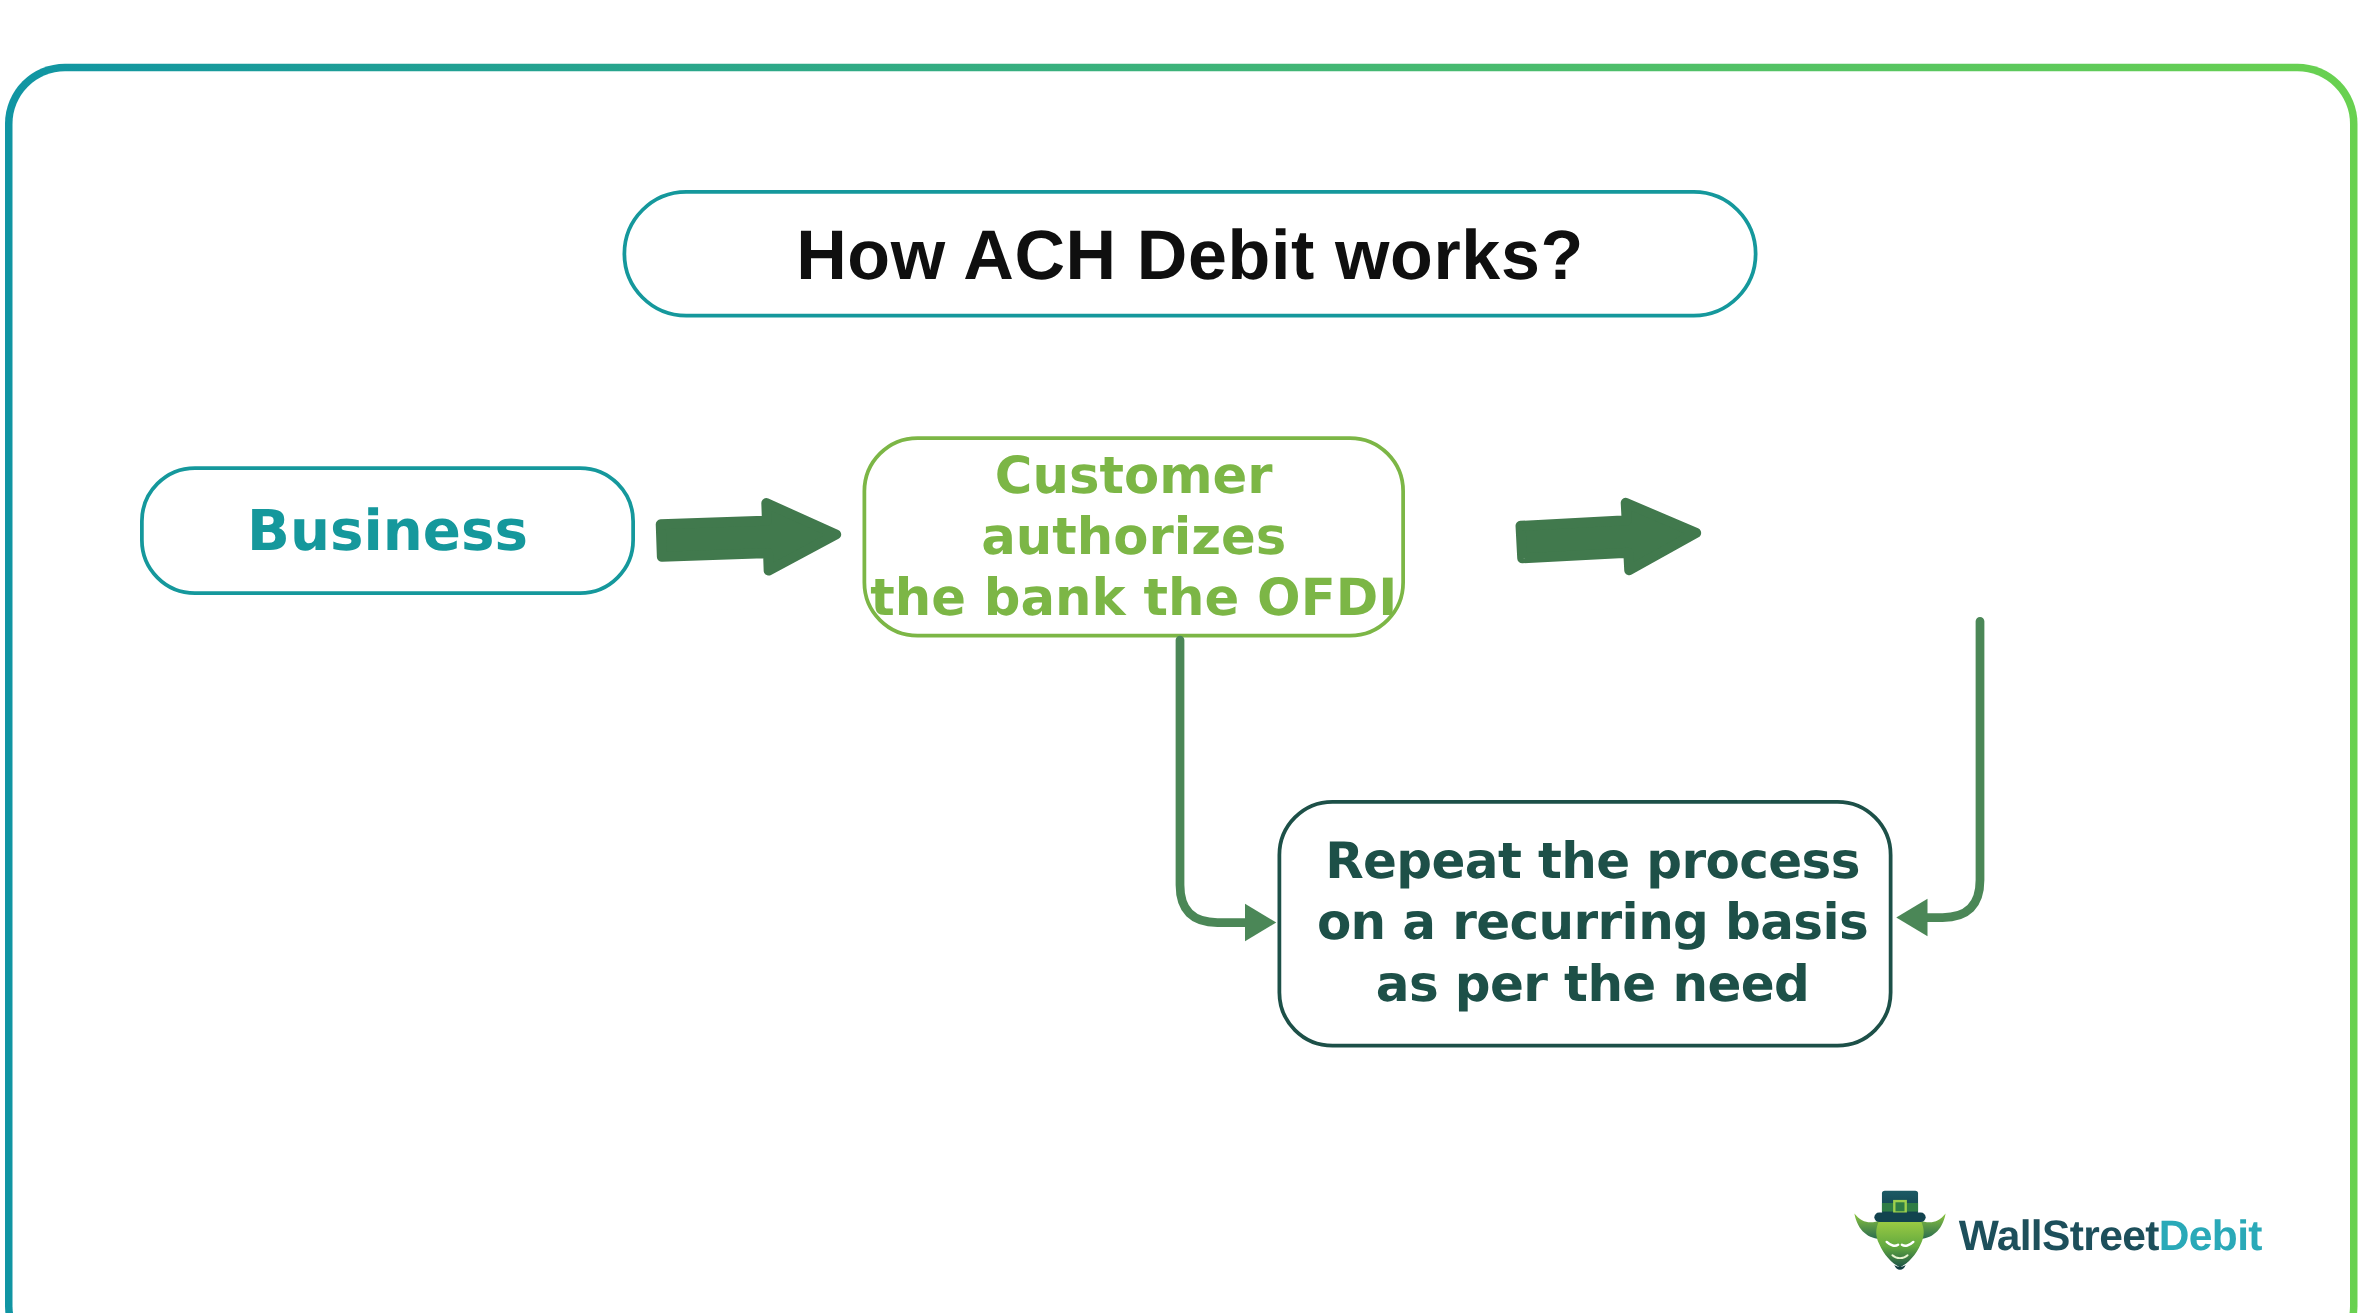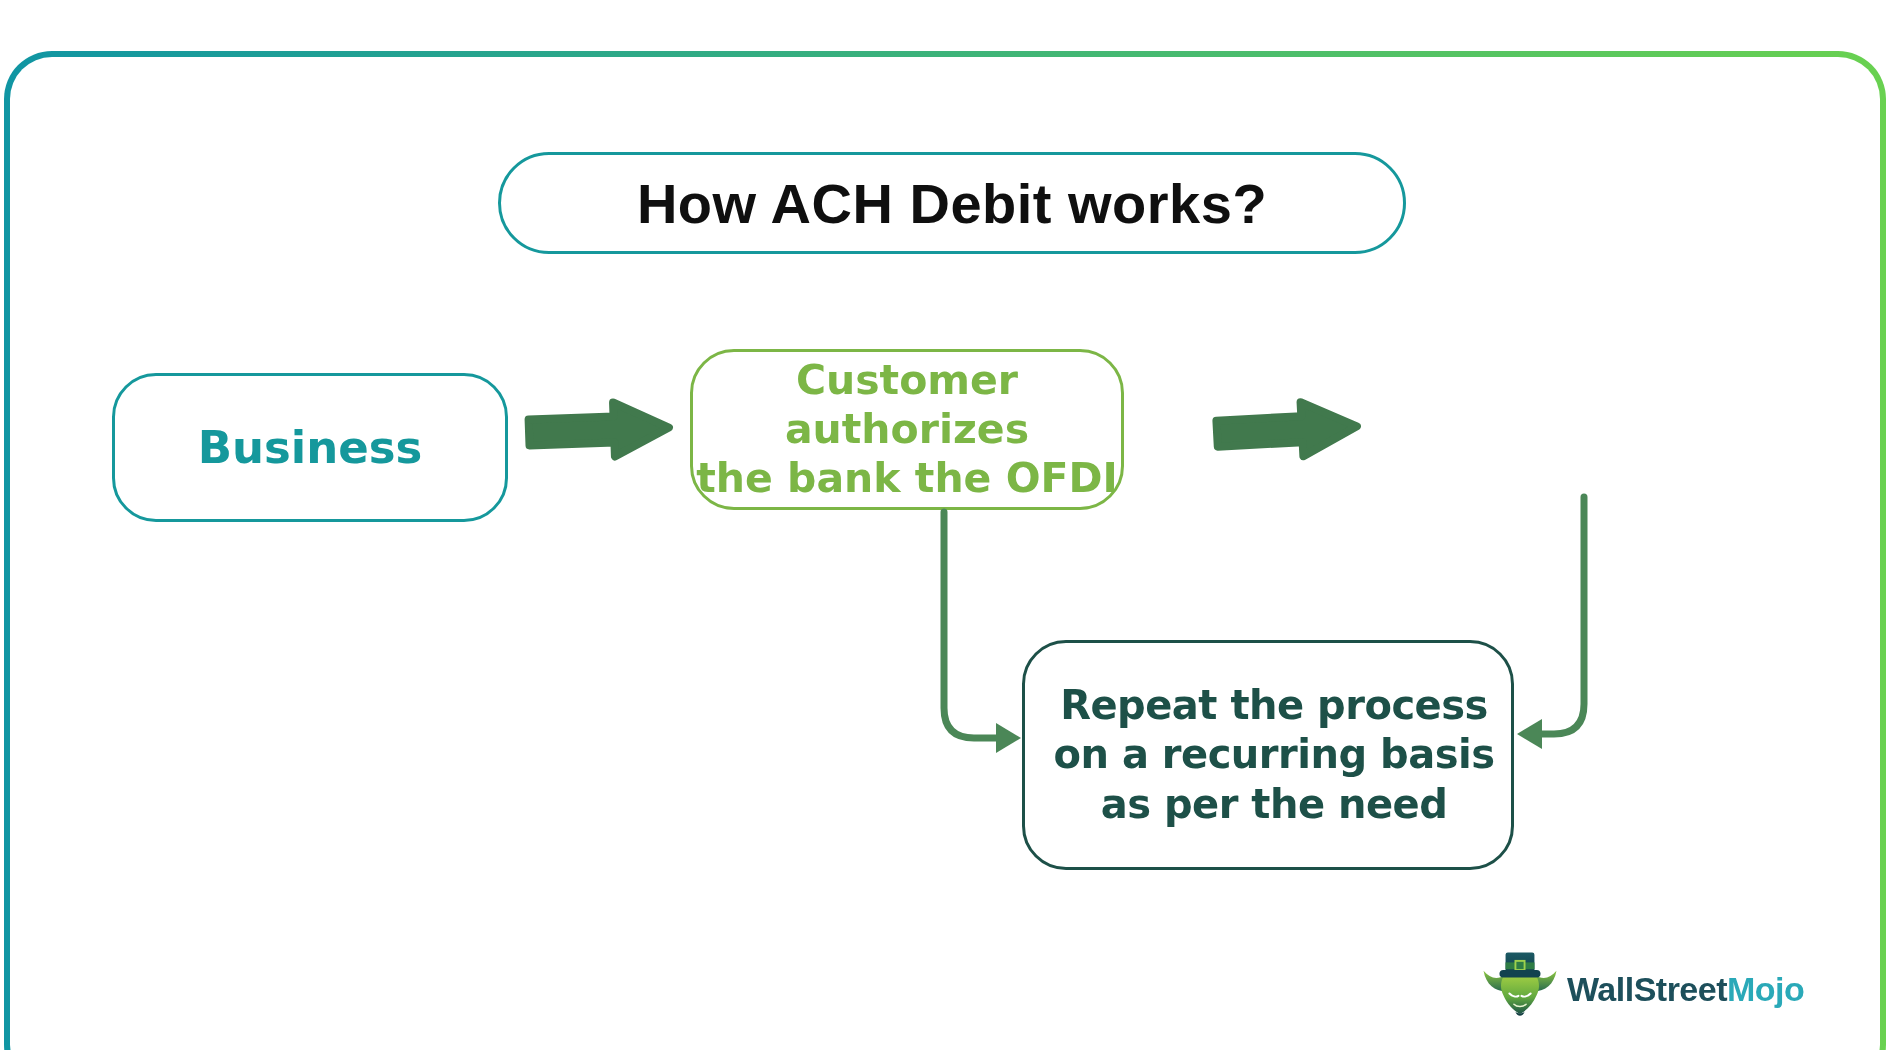--- a/index.html
+++ b/index.html
@@ -18,36 +18,36 @@
     display:flex; align-items:center; justify-content:center;
     text-align:center; font-weight:bold; white-space:pre-line;
   }
   .title-box {
     left:498px; top:105px; width:908px; height:102px;
     border:3px solid var(--teal); border-radius:51px;
     font-size:56px; color:var(--title-text); letter-spacing:0.5px;
     font-family:"Liberation Sans", sans-serif;
   }
   .business-box {
-    left:112px; top:326px; width:396px; height:149px;
+    left:112px; top:326px; width:396px; height:103px;
     border:3.5px solid var(--teal); border-radius:44px;
     color:var(--teal); font-size:45px;
   }
   .authorize-box {
     left:690px; top:302px; width:434px; height:161px;
     border:3.5px solid var(--light-green); border-radius:44px;
     color:var(--light-green); font-size:41px; line-height:1.2;
   }
   .customers-box {
     left:1383px; top:325px; width:399px; height:123px;
     border:3.5px solid var(--teal); border-radius:44px;
     color:var(--teal); font-size:45px;
   }
   .repeat-box {
-    left:1022px; top:593px; width:492px; height:230px;
+    left:1022px; top:593px; width:492px; height:198px;
     border:3.5px solid var(--dark-teal); border-radius:44px;
     color:var(--dark-teal); font-size:40px; line-height:1.24; letter-spacing:-0.5px;padding-left:12px;
   }
 
   .flow-arrow { position:absolute; width:150px; height:66px; }
   .flow-arrow-1 { left:524px; top:350px; transform:rotate(-2deg); }
   .flow-arrow-2 { left:1212px; top:350px; transform:rotate(-3deg); }
 
   .overlay { position:absolute; left:0; top:0; width:1890px; height:1050px; pointer-events:none; }
 
@@ -131,17 +131,17 @@
       <path d="M44,80 C46,87 54,87 56,80 C53,83 47,83 44,80 Z" fill="#143f42"></path>
       <rect x="31" y="2" width="38" height="25" rx="3" fill="url(#gHat)"></rect>
       <rect x="31" y="15" width="38" height="9" fill="#2f7d45"></rect>
       <rect x="44" y="13" width="12" height="12" fill="#2f7d45" stroke="#9ed04d" stroke-width="2.5"></rect>
       <rect x="23" y="25" width="54" height="10" rx="5" fill="#12434f"></rect>
       <path d="M36,56 C40,60 45,61 48,59" stroke="#ffffff" stroke-width="2.6" fill="none" stroke-linecap="round"></path>
       <path d="M64,56 C60,60 55,61 52,59" stroke="#ffffff" stroke-width="2.6" fill="none" stroke-linecap="round"></path>
       <path d="M42,70 C46,74 54,74 58,70" stroke="#e8f4d0" stroke-width="2" fill="none" stroke-linecap="round"></path>
     </svg>
     <div class="logo-text">
-      <span class="logo-part1">WallStreet</span><span class="logo-part2">Mojo</span>
+      <span class="logo-part1">WallStreet</span><span class="logo-part2">Debit</span>
     </div>
   </div>
 
 </div>
 
 </body></html>

